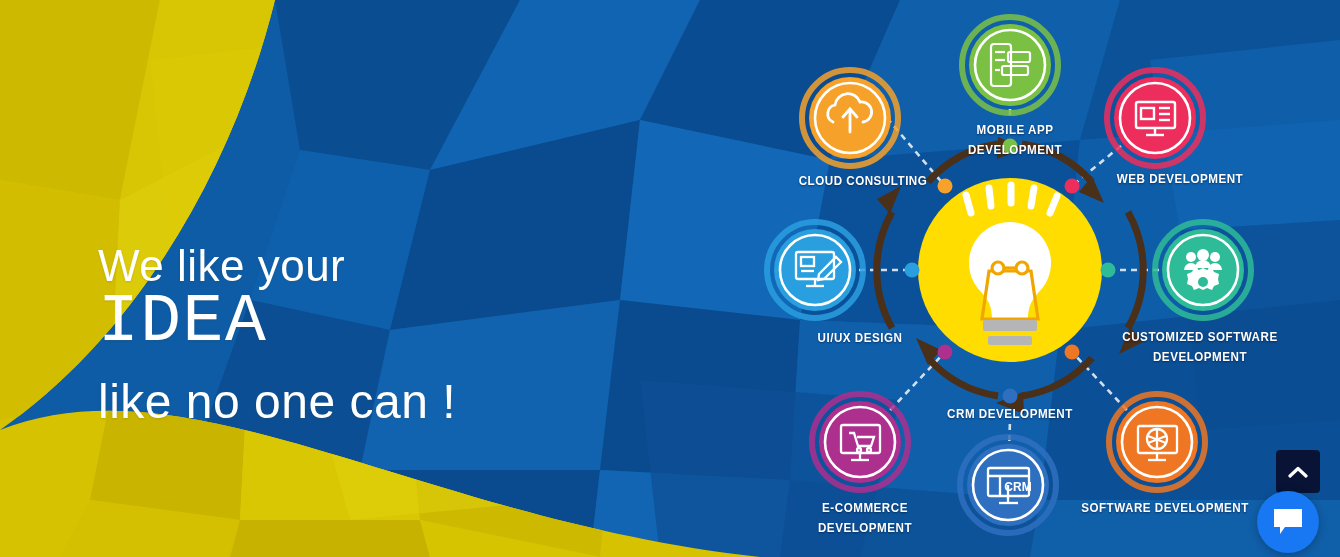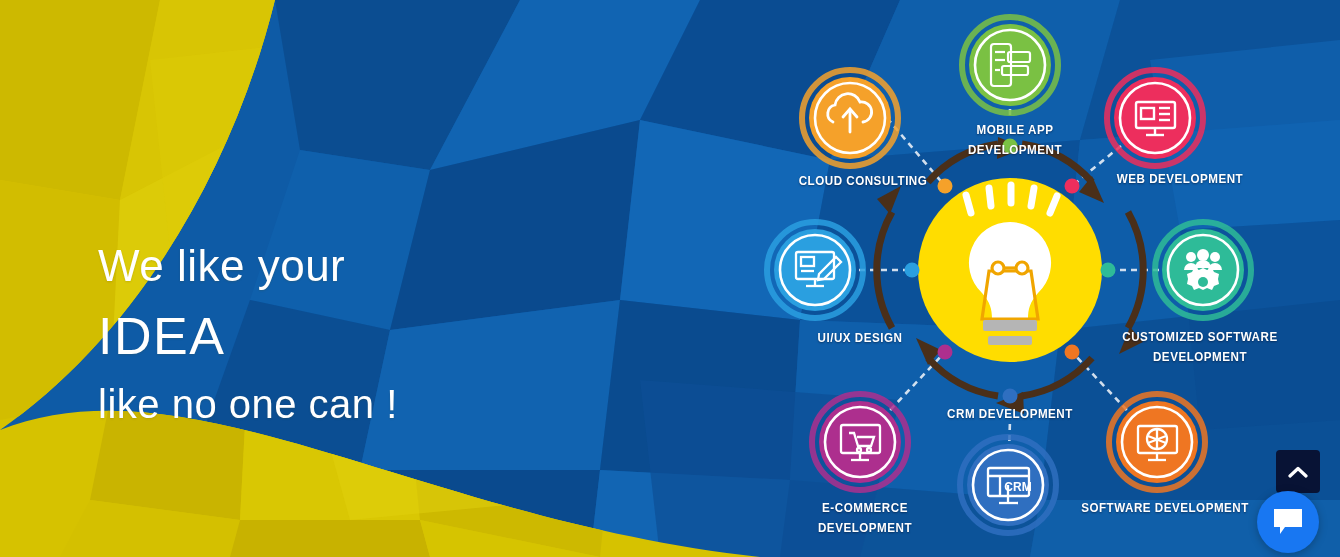--- a/index.html
+++ b/index.html
@@ -14,22 +14,22 @@
   .bg-svg{position:absolute;left:0;top:0;width:1340px;height:557px;}
 
   
   .headline{
     position:absolute;left:98px;top:244px;width:430px;
     color:#ffffff;line-height:1;
     text-shadow:0 1px 2px rgba(90,75,0,.18);
     user-select:none;
   }
   .hl-1{font-size:44px;font-weight:300;letter-spacing:.5px;}
-  .hl-2{font-size:52px;font-weight:300;letter-spacing:1.5px;margin-top:22px;}
-  .hl-3{font-size:40px;font-weight:300;letter-spacing:.5px;margin-top:22px;}
+  .hl-2{font-size:68px;font-weight:300;letter-spacing:1.5px;font-family:Liberation Mono, monospace;}
+  .hl-3{font-size:48px;font-weight:300;letter-spacing:.5px;margin-top:22px;}
 
   
   .diagram{position:absolute;left:740px;top:0;width:600px;height:557px;}
   .diagram svg{position:absolute;left:0;top:0;}
 
   .node-label{
     position:absolute;
     color:#ffffff;
     font-family:"Liberation Sans", sans-serif;
     font-weight:bold;

